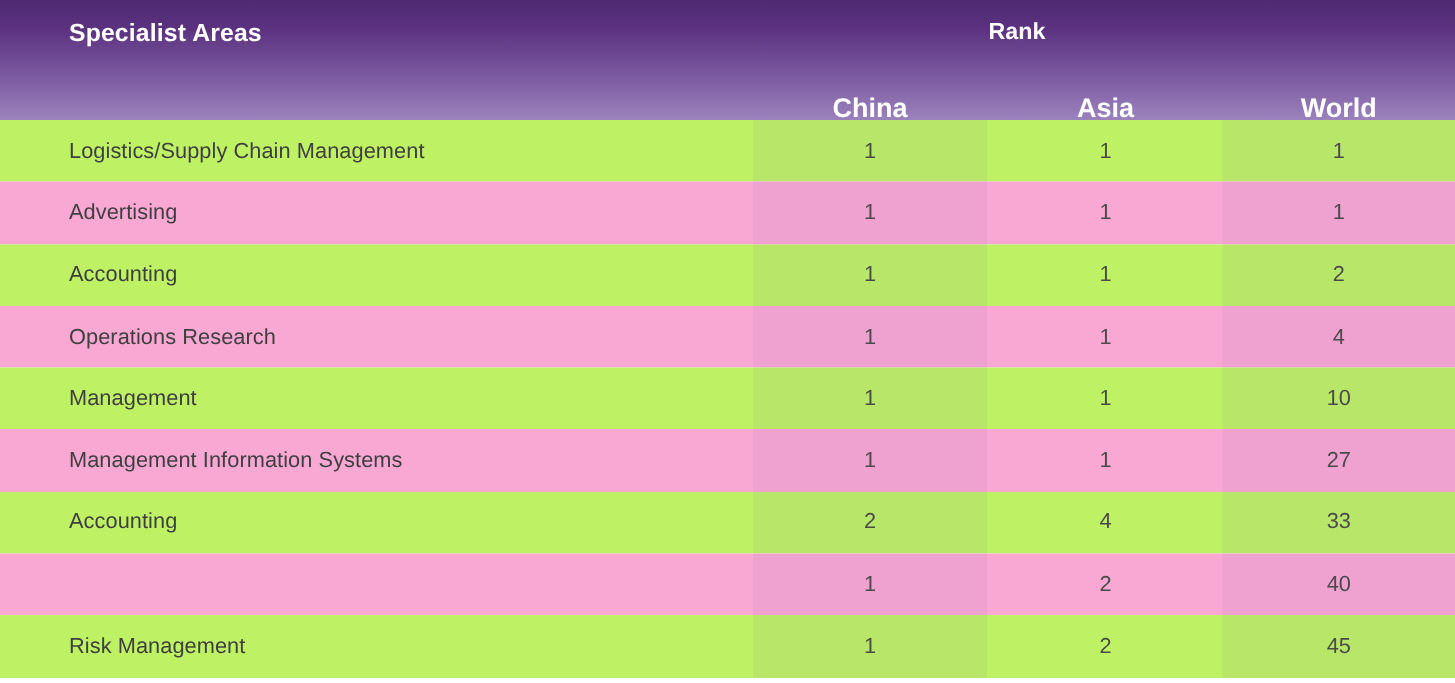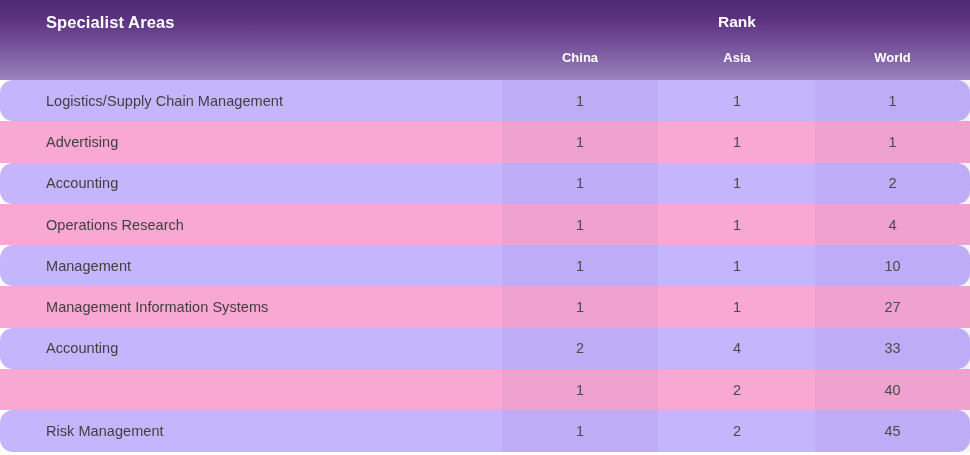--- a/index.html
+++ b/index.html
@@ -36,52 +36,51 @@
     font-weight: bold;
     color: #ffffff;
     letter-spacing: 0.1px;
     white-space: nowrap;
   }
   .head-rank {
     position: absolute;
     top: 13px;
     left: 659px;
     width: 156px;
-    text-align: center;
     font-size: 15.5px;
     font-weight: bold;
     color: #ffffff;
     white-space: nowrap;
   }
   .head-sub {
     position: absolute;
-    top: 50px;
+    top: 62px;
     text-align: center;
-    font-size: 13px;
+    font-size: 18px;
     font-weight: bold;
     color: #ffffff;
     white-space: nowrap;
   }
   .head-sub.c-china { left: 502px; width: 156px; }
   .head-sub.c-asia  { left: 659px; width: 156px; }
   .head-sub.c-world { left: 815px; width: 155px; }
 
   
   .tbody {
     position: relative;
     width: 970px;
     height: 375px;
   }
   .trow {
     position: relative;
     height: 41.3px;
     width: 970px;
     box-sizing: border-box;
   }
-  .trow.odd  { background: #c4b5fd; border-radius: 13px; }
+  .trow.odd  { background: #bef264; }
   .trow.even { background: #f9a8d4; }
 
   
   .colband {
     position: absolute;
     top: 0;
     bottom: 0;
     background: rgba(124, 76, 158, 0.075);
     pointer-events: none;
   }

